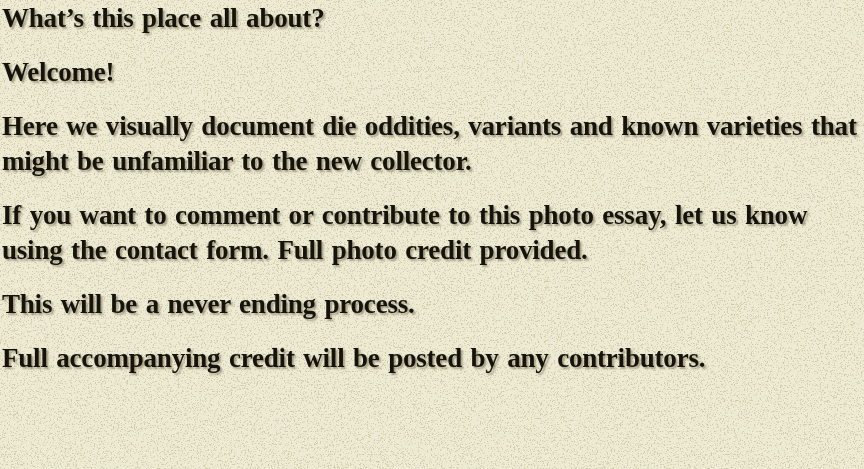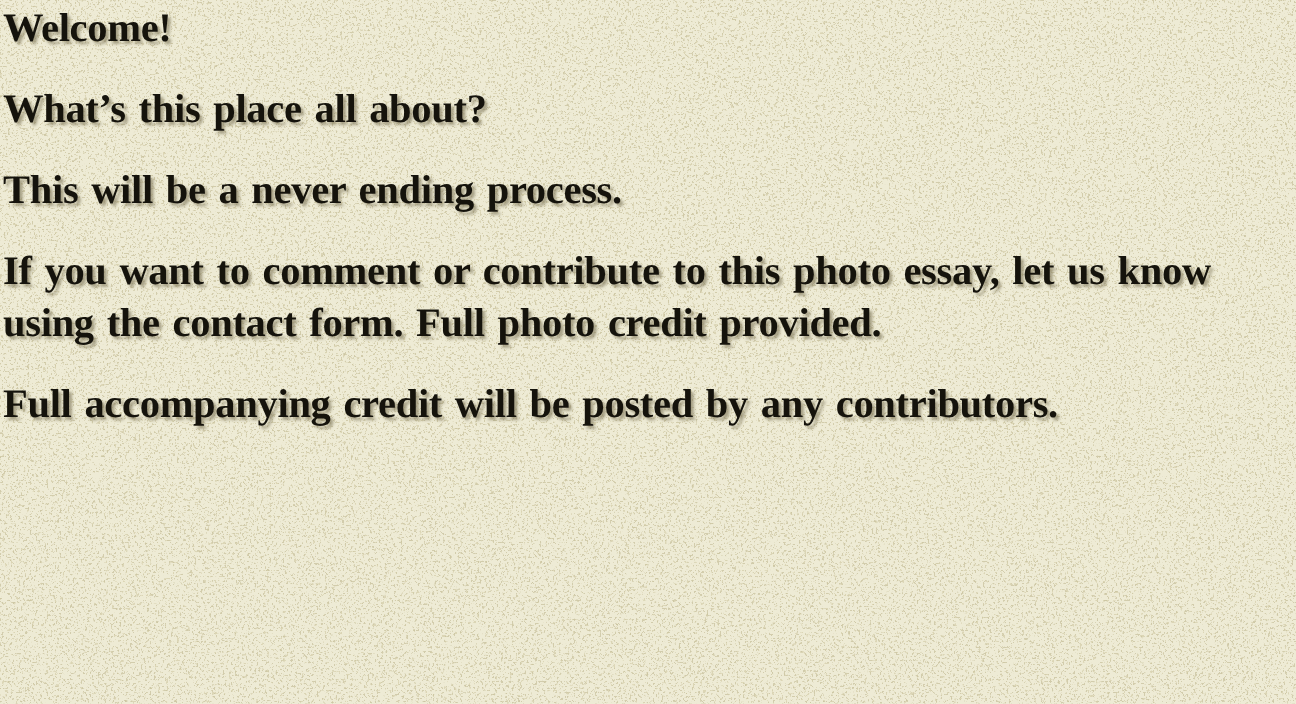--- a/index.html
+++ b/index.html
@@ -57,18 +57,19 @@
       <feColorMatrix in="n2" type="matrix" values="0 0 0 0 0  0 0 0 0 0  0 0 0 0 0  0 0 0 12 -7.6" result="a2"></feColorMatrix>
       <feFlood flood-color="#d9d3b2" result="c2"></feFlood>
       <feComposite in="c2" in2="a2" operator="in"></feComposite>
     </filter>
   </defs>
   <rect width="864" height="469" filter="url(#speckle2)" opacity="0.9"></rect>
   <rect width="864" height="469" filter="url(#speckle)" opacity="0.75"></rect>
 </svg>
 
 <div class="content">
+  <p>What’s this place all about?</p>
   <p>Welcome!</p>
-  <p>What’s this place all about?</p>
+  <p>Here we visually document die oddities, variants and known varieties that might be unfamiliar to the new collector.</p>
+  <p>If you want to comment or contribute to this photo essay, let us know using the contact form. Full photo credit provided.</p>
   <p>This will be a never ending process.</p>
-  <p>If you want to comment or contribute to this photo essay, let us know using the contact form. Full photo credit provided.</p>
   <p>Full accompanying credit will be posted by any contributors.</p>
 </div>
 
 </body></html>

